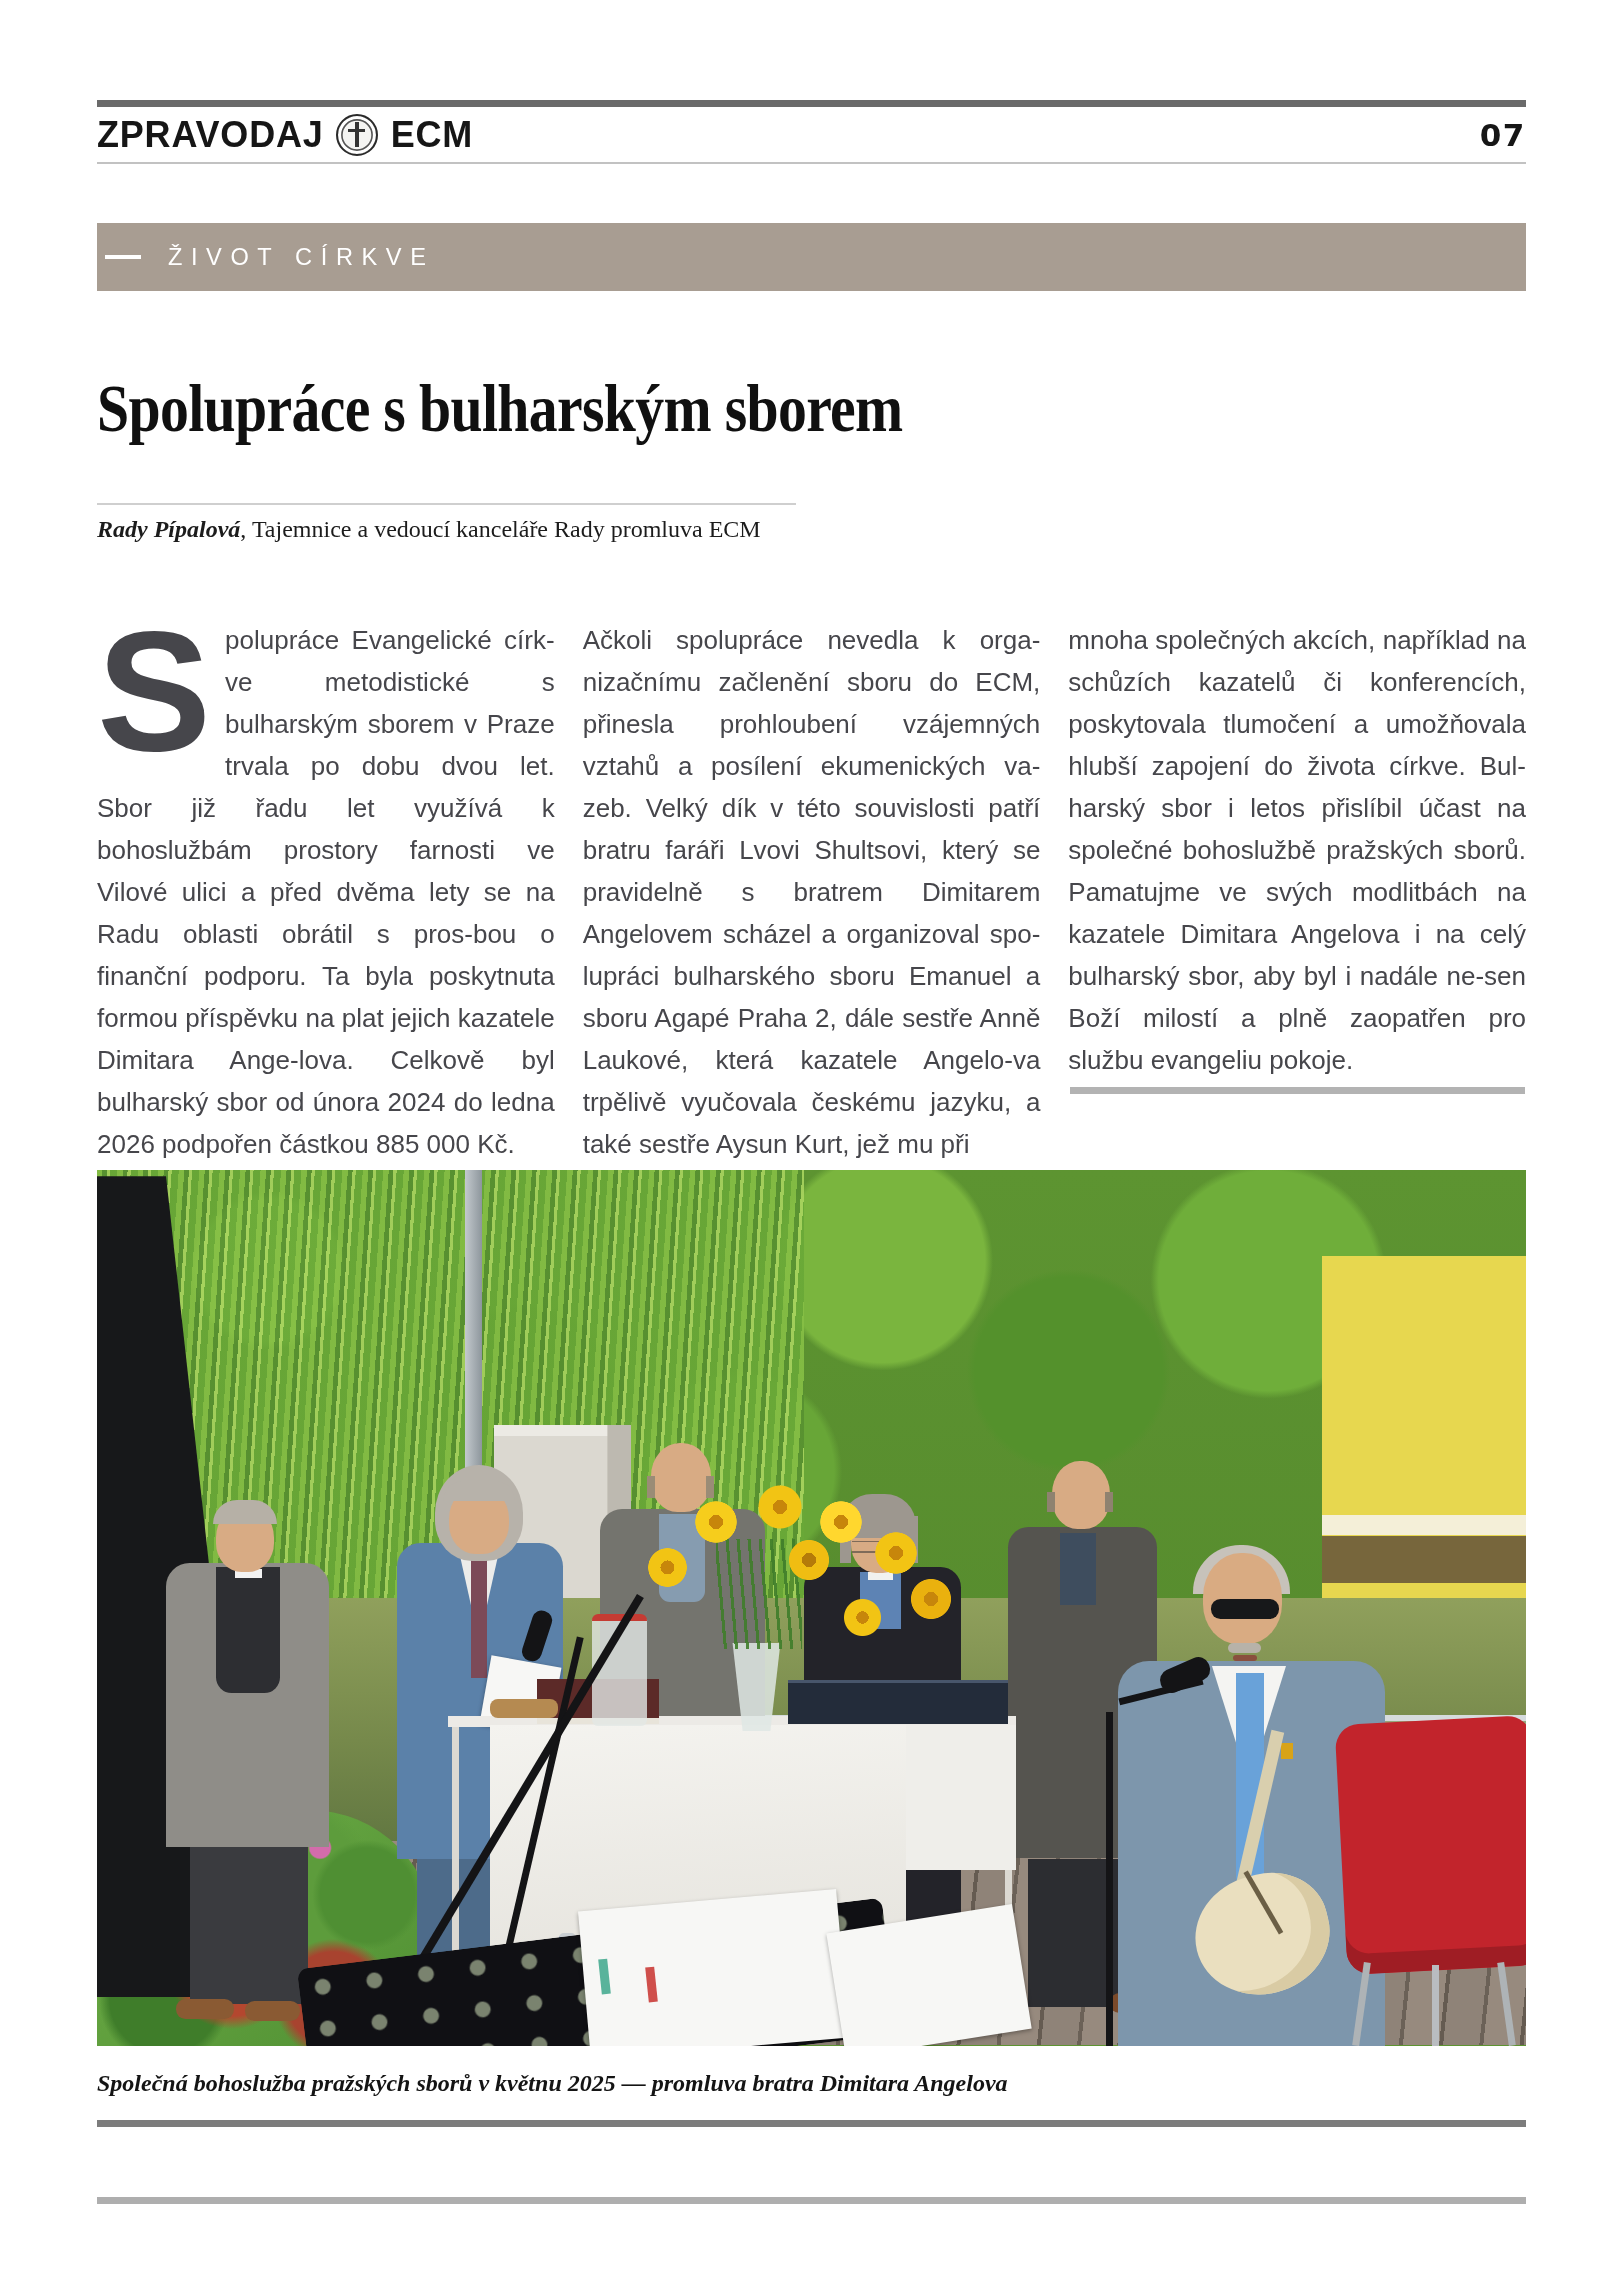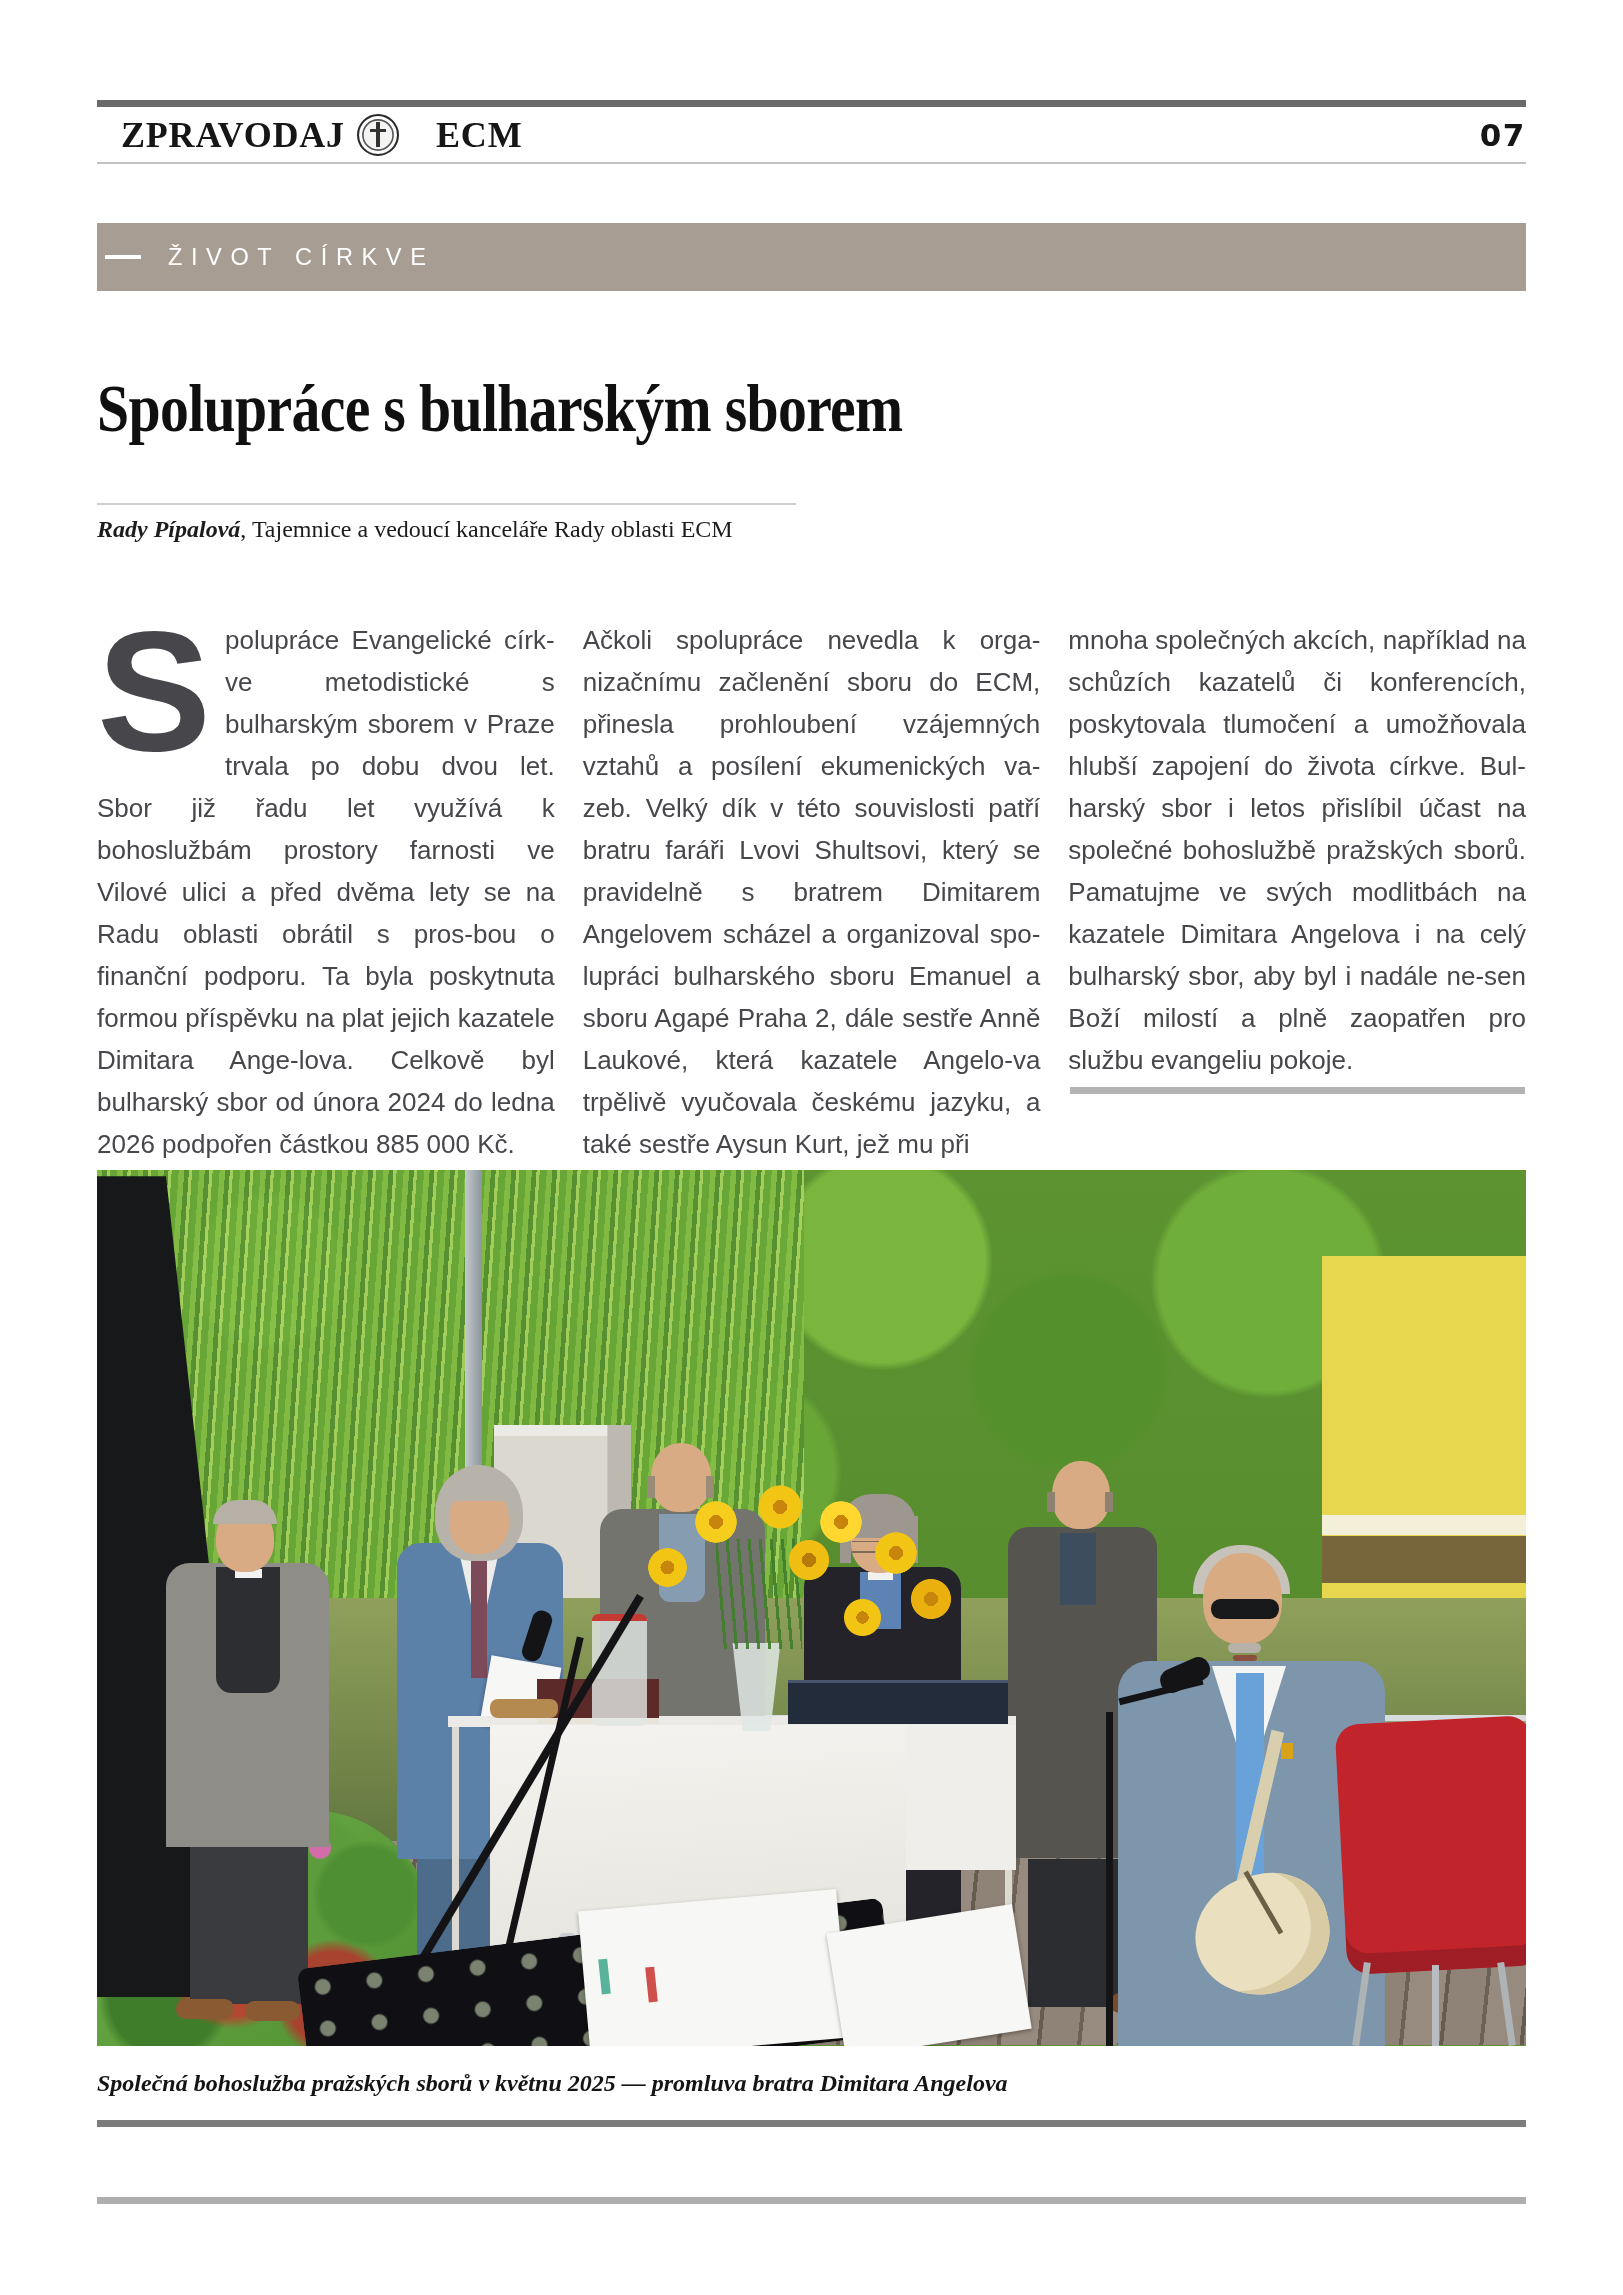--- a/index.html
+++ b/index.html
@@ -6,22 +6,22 @@
   .page{position:relative;width:1623px;height:2295px;background:#ffffff;overflow:hidden;
         font-family:"Liberation Sans",sans-serif;}
   .abs{position:absolute;}
   
   .rule{position:absolute;left:97px;width:1429px;}
   .rule-top{top:100px;height:7px;background:#6a6a6a;}
   .rule-hdr{top:162px;height:2.4px;background:#c2c2c2;}
   .masthead{position:absolute;left:97px;top:110px;width:1429px;height:50px;
             display:flex;align-items:center;justify-content:space-between;}
   .mast-left{display:flex;align-items:center;gap:12.6px;}
-  .mast-title,.mast-org{font-family:Liberation Serif, serif;font-weight:700;font-size:36px;
-            color:#161616;letter-spacing:0.8px;margin-left:24px;}
+  .mast-title,.mast-org{font-family:Liberation Sans, sans-serif;font-weight:700;font-size:36px;
+            color:#161616;letter-spacing:0.8px;}
   .seal{width:38px;height:38px;border-radius:50%;border:2.4px solid #2a2a2a;box-shadow:inset 0 0 0 3.1px #fff, inset 0 0 0 4.7px #555;
         position:relative;background:#f4f4f2;}
   .seal .v{position:absolute;left:16.5px;top:6.3px;width:3.9px;height:25px;background:#333;}
   .seal .h{position:absolute;left:10.2px;top:12.6px;width:16.5px;height:3.9px;background:#333;}
   .page-num{font-family:"DejaVu Sans",sans-serif;font-weight:700;font-size:31px;color:#161616;letter-spacing:1.6px;}
   
   .banner{position:absolute;left:97px;top:223px;width:1429px;height:68px;background:#a89d92;
           display:flex;align-items:center;}
   .banner-dash{width:36px;height:3.1px;background:#ffffff;margin-left:7.9px;}
   .banner-label{margin-left:27px;color:#ffffff;font-size:23.6px;letter-spacing:8.6px;font-weight:400;}
@@ -112,21 +112,21 @@
   </div>
   <div class="rule rule-hdr"></div>
 
   <div class="banner">
     <span class="banner-dash"></span>
     <span class="banner-label">ŽIVOT CÍRKVE</span>
   </div>
 
   <h1 class="title" style="margin:0;">Spolupráce s bulharským sborem</h1>
   <div class="author-rule"></div>
-  <div class="author"><b>Rady Pípalová</b><span>, Tajemnice a vedoucí kanceláře Rady oblasti ECM</span></div>
+  <div class="author"><b>Rady Pípalová</b><span>, Tajemnice a vedoucí kanceláře Rady promluva ECM</span></div>
 
   <div class="columns">
     <div class="col">
       <span class="dropcap">S</span><span>polupráce Evangelické círk-ve metodistické s bulharským sborem v Praze trvala po dobu dvou let. Sbor již řadu let využívá k bohoslužbám prostory farnosti ve Vilové ulici a před dvěma lety se na Radu oblasti obrátil s pros-bou o finanční podporu. Ta byla poskytnuta formou příspěvku na plat jejich kazatele Dimitara Ange-lova.  Celkově byl bulharský sbor od února 2024 do ledna 2026 podpořen částkou 885 000 Kč.</span>
     </div>
     <div class="col firstline"><span>Ačkoli spolupráce nevedla k orga-nizačnímu začlenění sboru do ECM, přinesla prohloubení vzájemných vztahů a posílení ekumenických va-zeb. Velký dík v této souvislosti patří bratru faráři Lvovi Shultsovi, který se pravidelně s bratrem Dimitarem Angelovem scházel a organizoval spo-lupráci bulharského sboru Emanuel a sboru Agapé Praha 2, dále sestře Anně Laukové, která kazatele Angelo-va trpělivě vyučovala českému jazyku, a také sestře Aysun Kurt, jež mu při</span></div>
     <div class="col"><span>mnoha společných akcích, například na schůzích kazatelů či konferencích, poskytovala tlumočení a umožňovala hlubší zapojení do života církve. Bul-harský sbor i letos přislíbil účast na společné bohoslužbě pražských sborů. Pamatujme ve svých modlitbách na kazatele Dimitara Angelova i na celý bulharský sbor, aby byl i nadále ne-sen Boží milostí a plně zaopatřen pro službu evangeliu pokoje.</span></div>
   </div>
   <div class="end-rule"></div>
 

